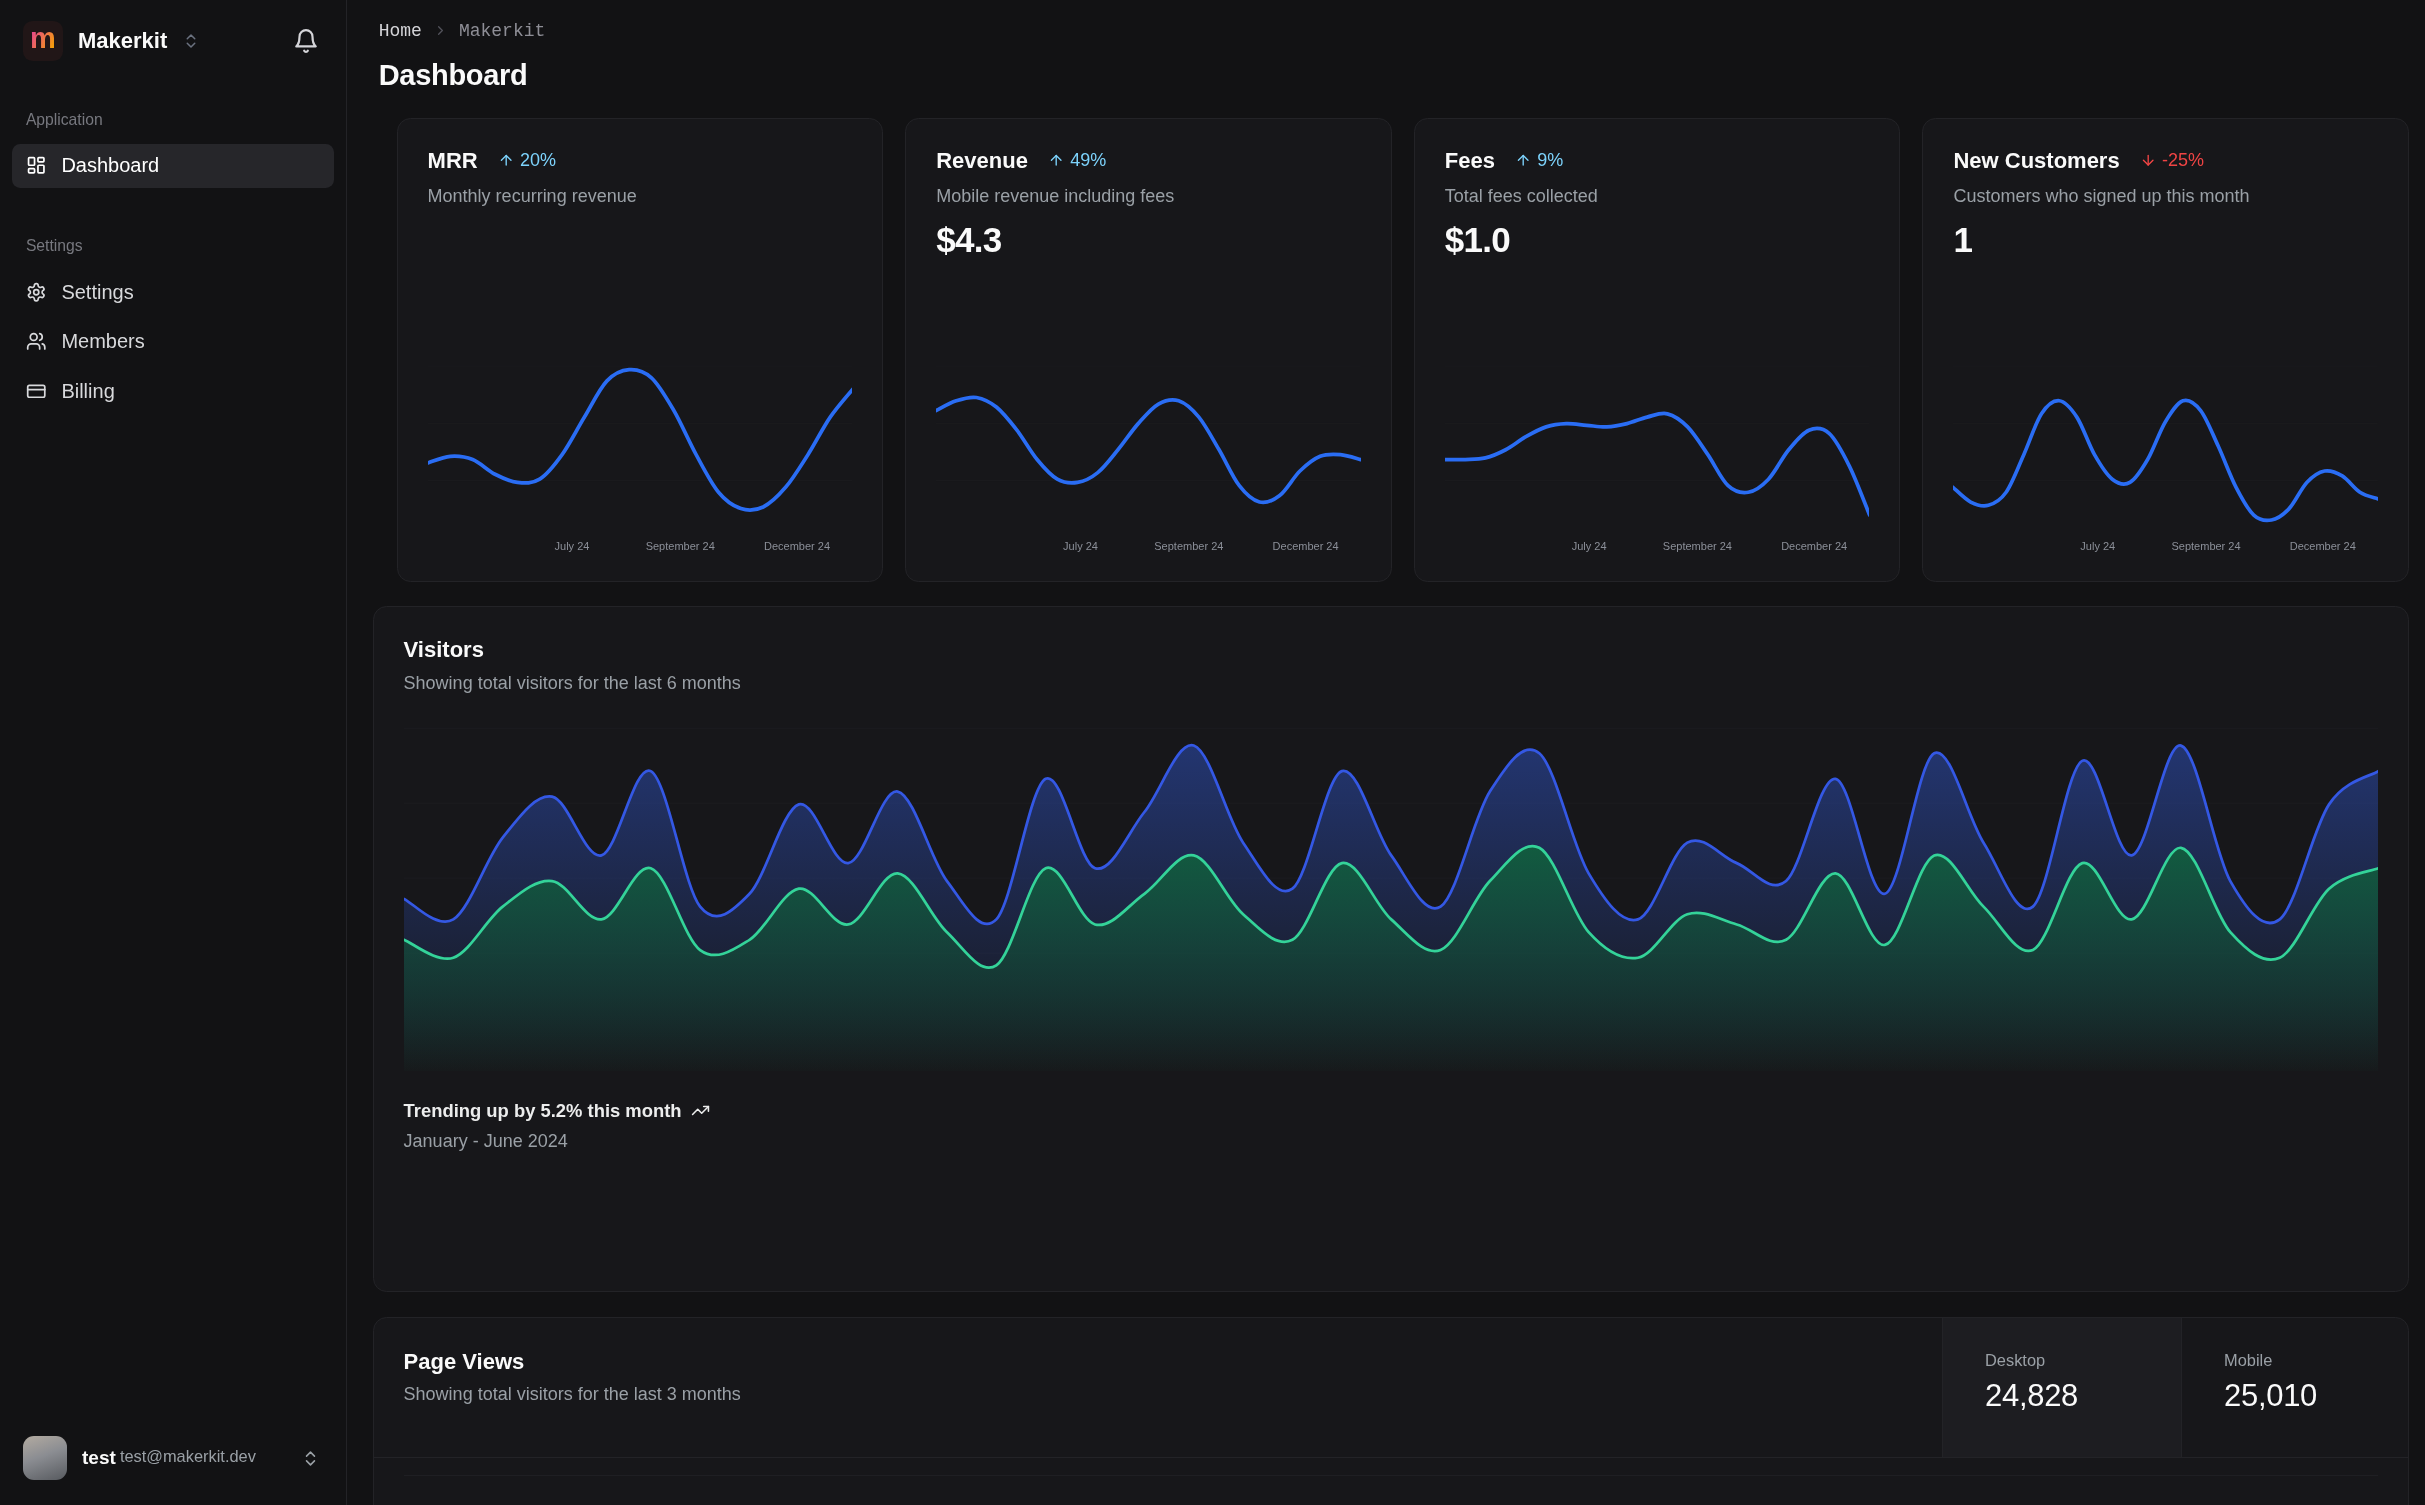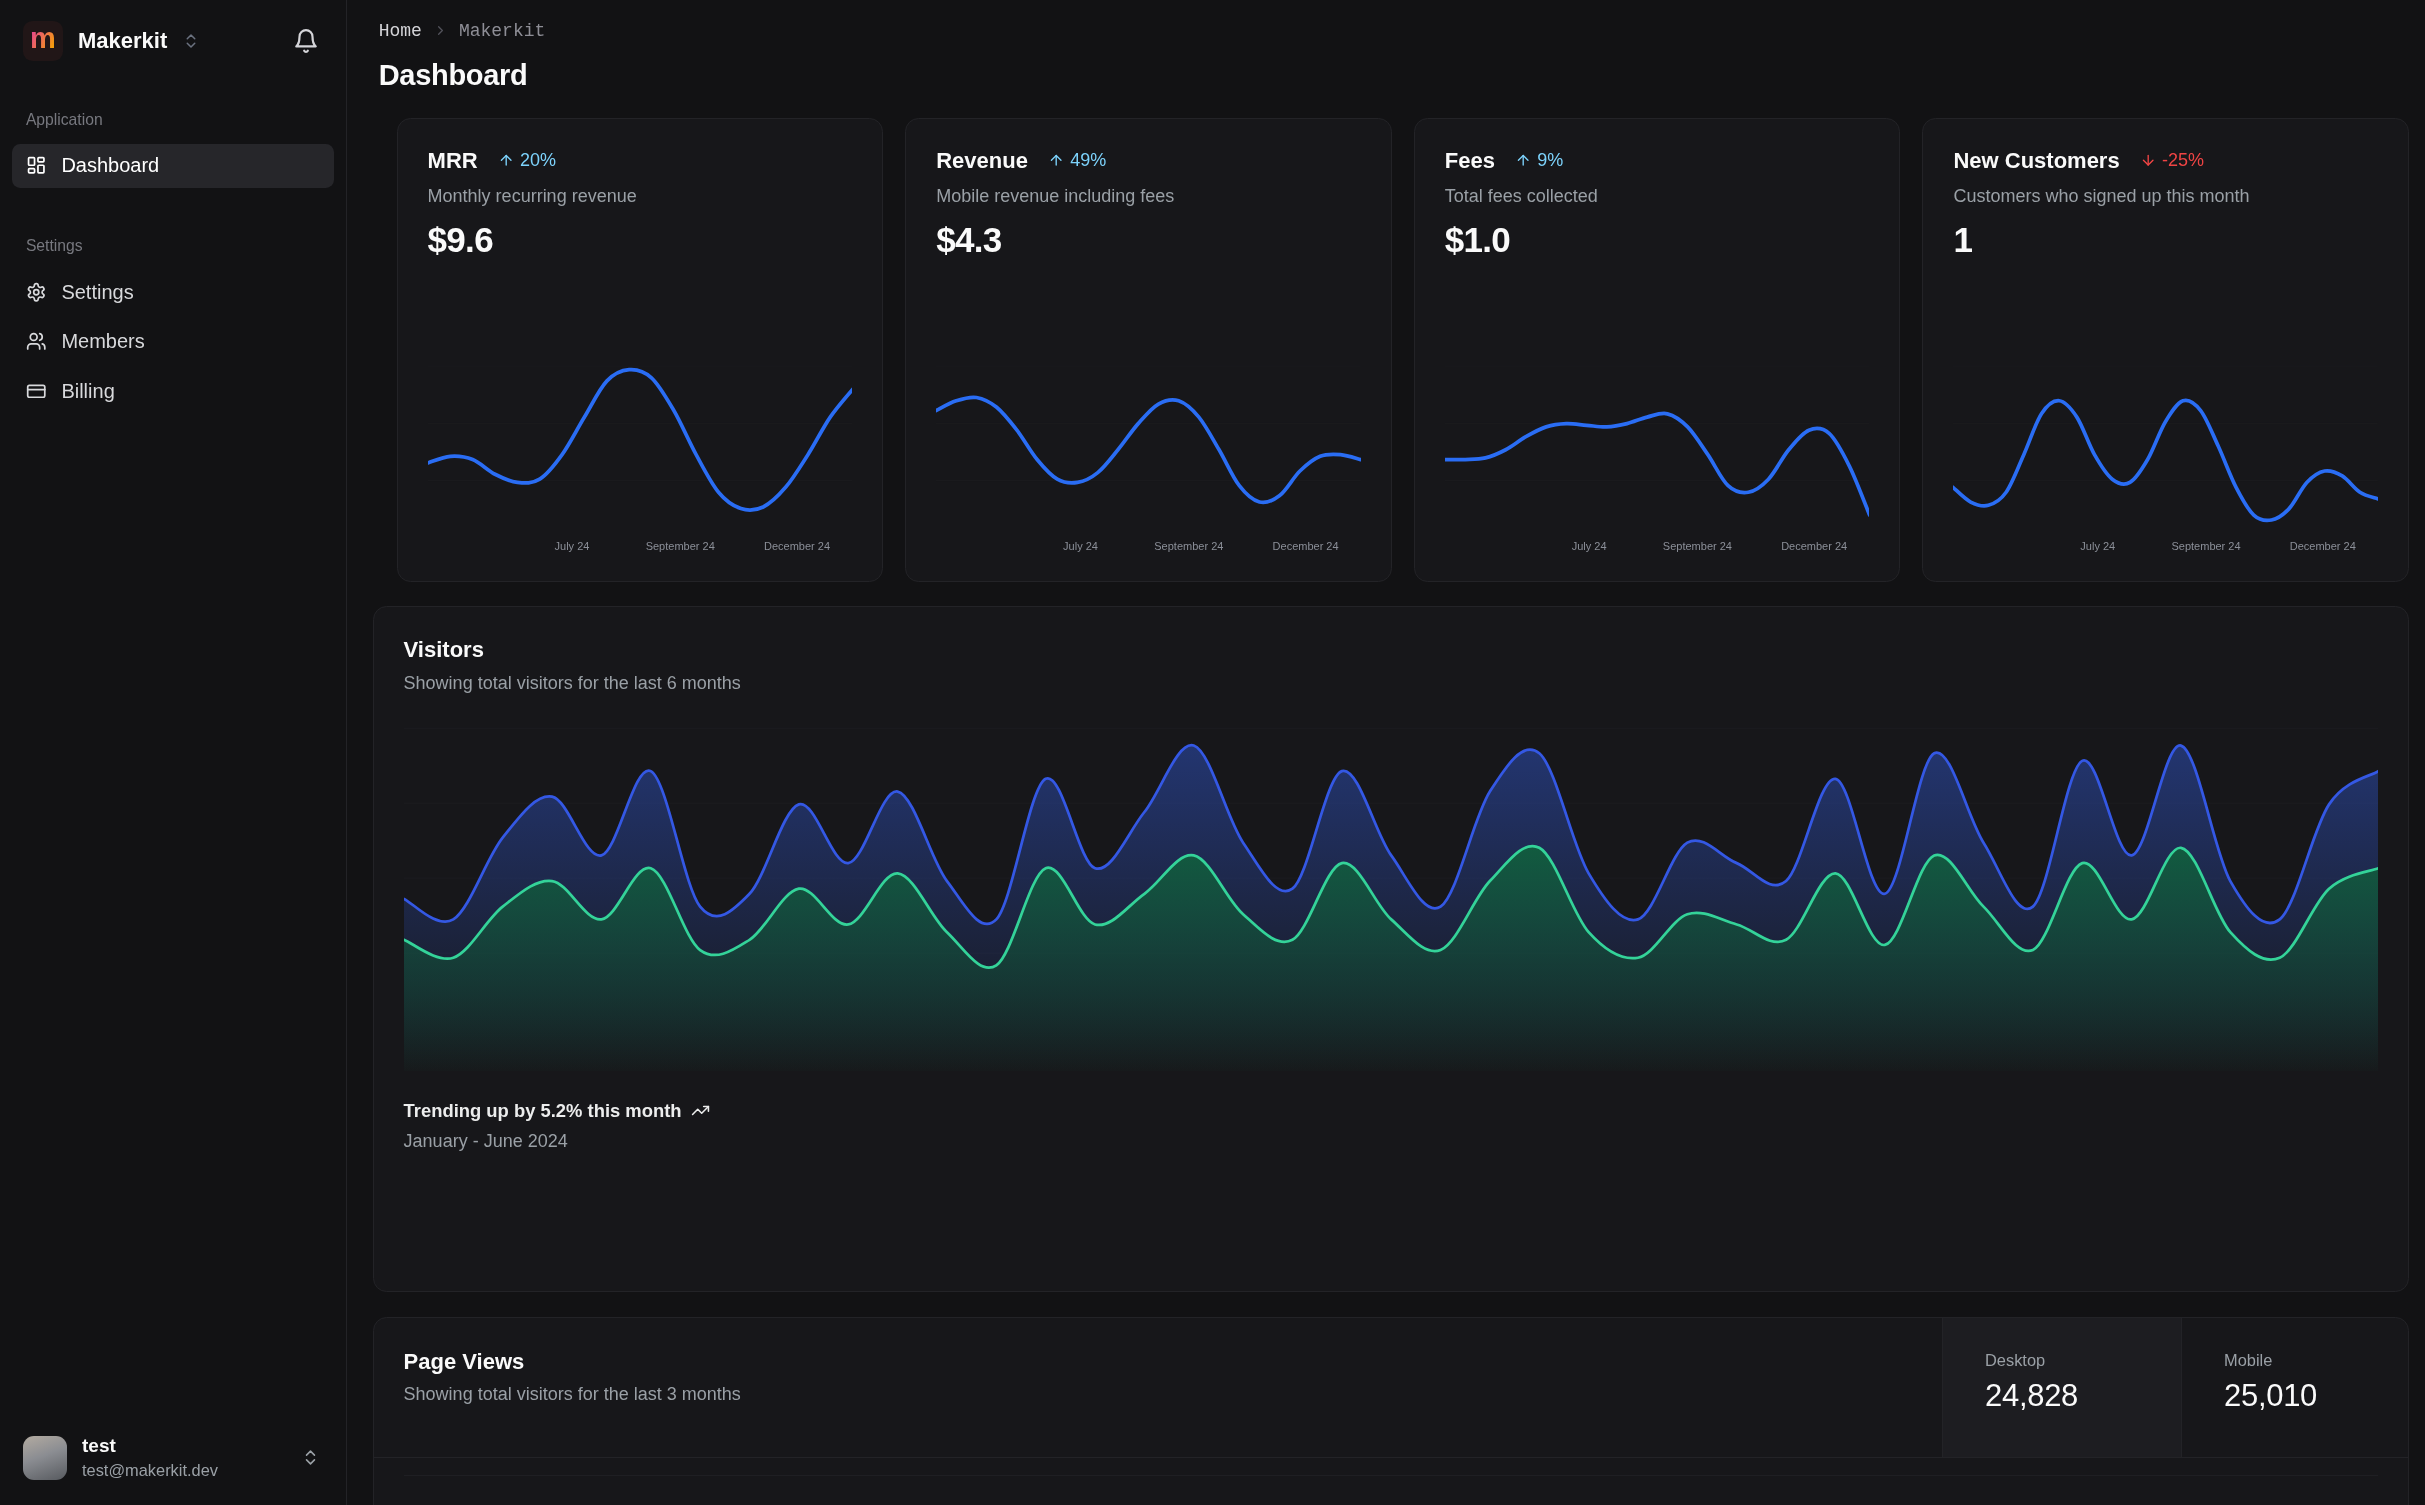--- a/index.html
+++ b/index.html
@@ -23,21 +23,21 @@
   .ws-caret { color:#6b7280; }
   .sb-bell { margin-left:auto; color:#d4d4d8; cursor:pointer; }
   .nav { padding:50px 12.3px 0; display:flex; flex-direction:column; }
   .nav-section-label { font-size:15.7px; color:#77787f; padding:0 13.6px; margin-bottom:15px; }
   .nav-section + .nav-section { margin-top:44px; }
   .nav-item { display:flex; align-items:center; gap:15px; height:44px; padding:0 13.6px; border-radius:8.2px; color:#d8d9dc; font-size:20px; cursor:pointer; margin-bottom:5.5px; }
   .nav-item.active { background:#26262a; color:#ffffff; }
   .nav-item .icon { width:20.5px; height:20.5px; flex:none; }
   .sb-footer { margin-top:auto; padding:19px 26px 24.6px 23px; display:flex; align-items:center; gap:15px; }
   .avatar { width:44px; height:44px; border-radius:11px; flex:none; background:linear-gradient(160deg,#b3aba1 0%,#8b8d92 45%,#575a5f 100%); }
-  .user-meta { display:flex; flex-direction:column; gap:4.1px; min-width:0; }
+  .user-meta { display:flex; flex-direction:row; gap:4.1px; min-width:0; }
   .user-name { font-size:19px; font-weight:600; color:#fafafa; }
   .user-email { font-size:16.4px; color:#9aa0a6; }
   .sb-footer .caret { margin-left:auto; color:#9aa0a6; }
 
   
   .main { position:absolute; left:348px; top:0; width:2078px; height:1505px; padding:20.5px 17px 0 24.6px; }
   .breadcrumb { display:flex; align-items:center; gap:11px; margin-left:6.1px;font-family:Liberation Mono, monospace; }
   .bc-home { font-size:18px; color:#d4d4d8; cursor:pointer; }
   .bc-sep { color:#52525b; }
   .bc-current { font-size:18px; color:#8e8e96; }
@@ -173,21 +173,20 @@
       <span class="stat-delta">
         <svg class="icon arrow-up" viewBox="0 0 24 24">
               <path d="M12 19V5"></path>
               <path d="m5 12 7-7 7 7"></path>
             </svg>
 
         <span class="delta-text">20%</span>
       </span>
     </div>
     <div class="stat-desc">Monthly recurring revenue</div>
-    <div class="stat-value">$9.6</div>
     <div class="spark-wrap">
       <svg class="spark" preserveAspectRatio="none" viewBox="0 0 634 260">
             <line x1="0" y1="12" x2="634" y2="12" stroke="#1d1d20" stroke-width="1"></line>
             <line x1="0" y1="96" x2="634" y2="96" stroke="#1d1d20" stroke-width="1"></line>
             <line x1="0" y1="180" x2="634" y2="180" stroke="#1d1d20" stroke-width="1"></line>
             <path d="M0.0,154.0C5.6,152.4,22.2,145.2,33.4,144.4C44.5,143.6,55.6,144.8,66.7,149.2C77.9,153.6,89.0,165.2,100.1,170.8C111.2,176.4,122.4,181.6,133.5,182.8C144.6,184.0,155.7,184.8,166.8,178.0C178.0,171.2,189.1,157.2,200.2,142.0C211.3,126.8,222.5,104.8,233.6,86.8C244.7,68.8,255.8,45.6,266.9,34.0C278.1,22.4,289.2,18.0,300.3,17.2C311.4,16.4,322.6,19.2,333.7,29.2C344.8,39.2,355.9,58.4,367.1,77.2C378.2,96.0,389.3,122.0,400.4,142.0C411.5,162.0,422.7,184.0,433.8,197.2C444.9,210.4,456.0,217.6,467.2,221.2C478.3,224.8,489.4,224.0,500.5,218.8C511.6,213.6,522.8,202.8,533.9,190.0C545.0,177.2,556.1,159.2,567.3,142.0C578.4,124.8,589.5,102.8,600.6,86.8C611.8,70.8,628.4,52.8,634.0,46.0" stroke="#2a6df4" stroke-width="5.5" fill="none" stroke-linecap="round" stroke-linejoin="round"></path>
           </svg>
       <div class="x-labels">
             <span style="left: 34%;">July 24</span>
             <span style="left: 59.5%;">September 24</span>

